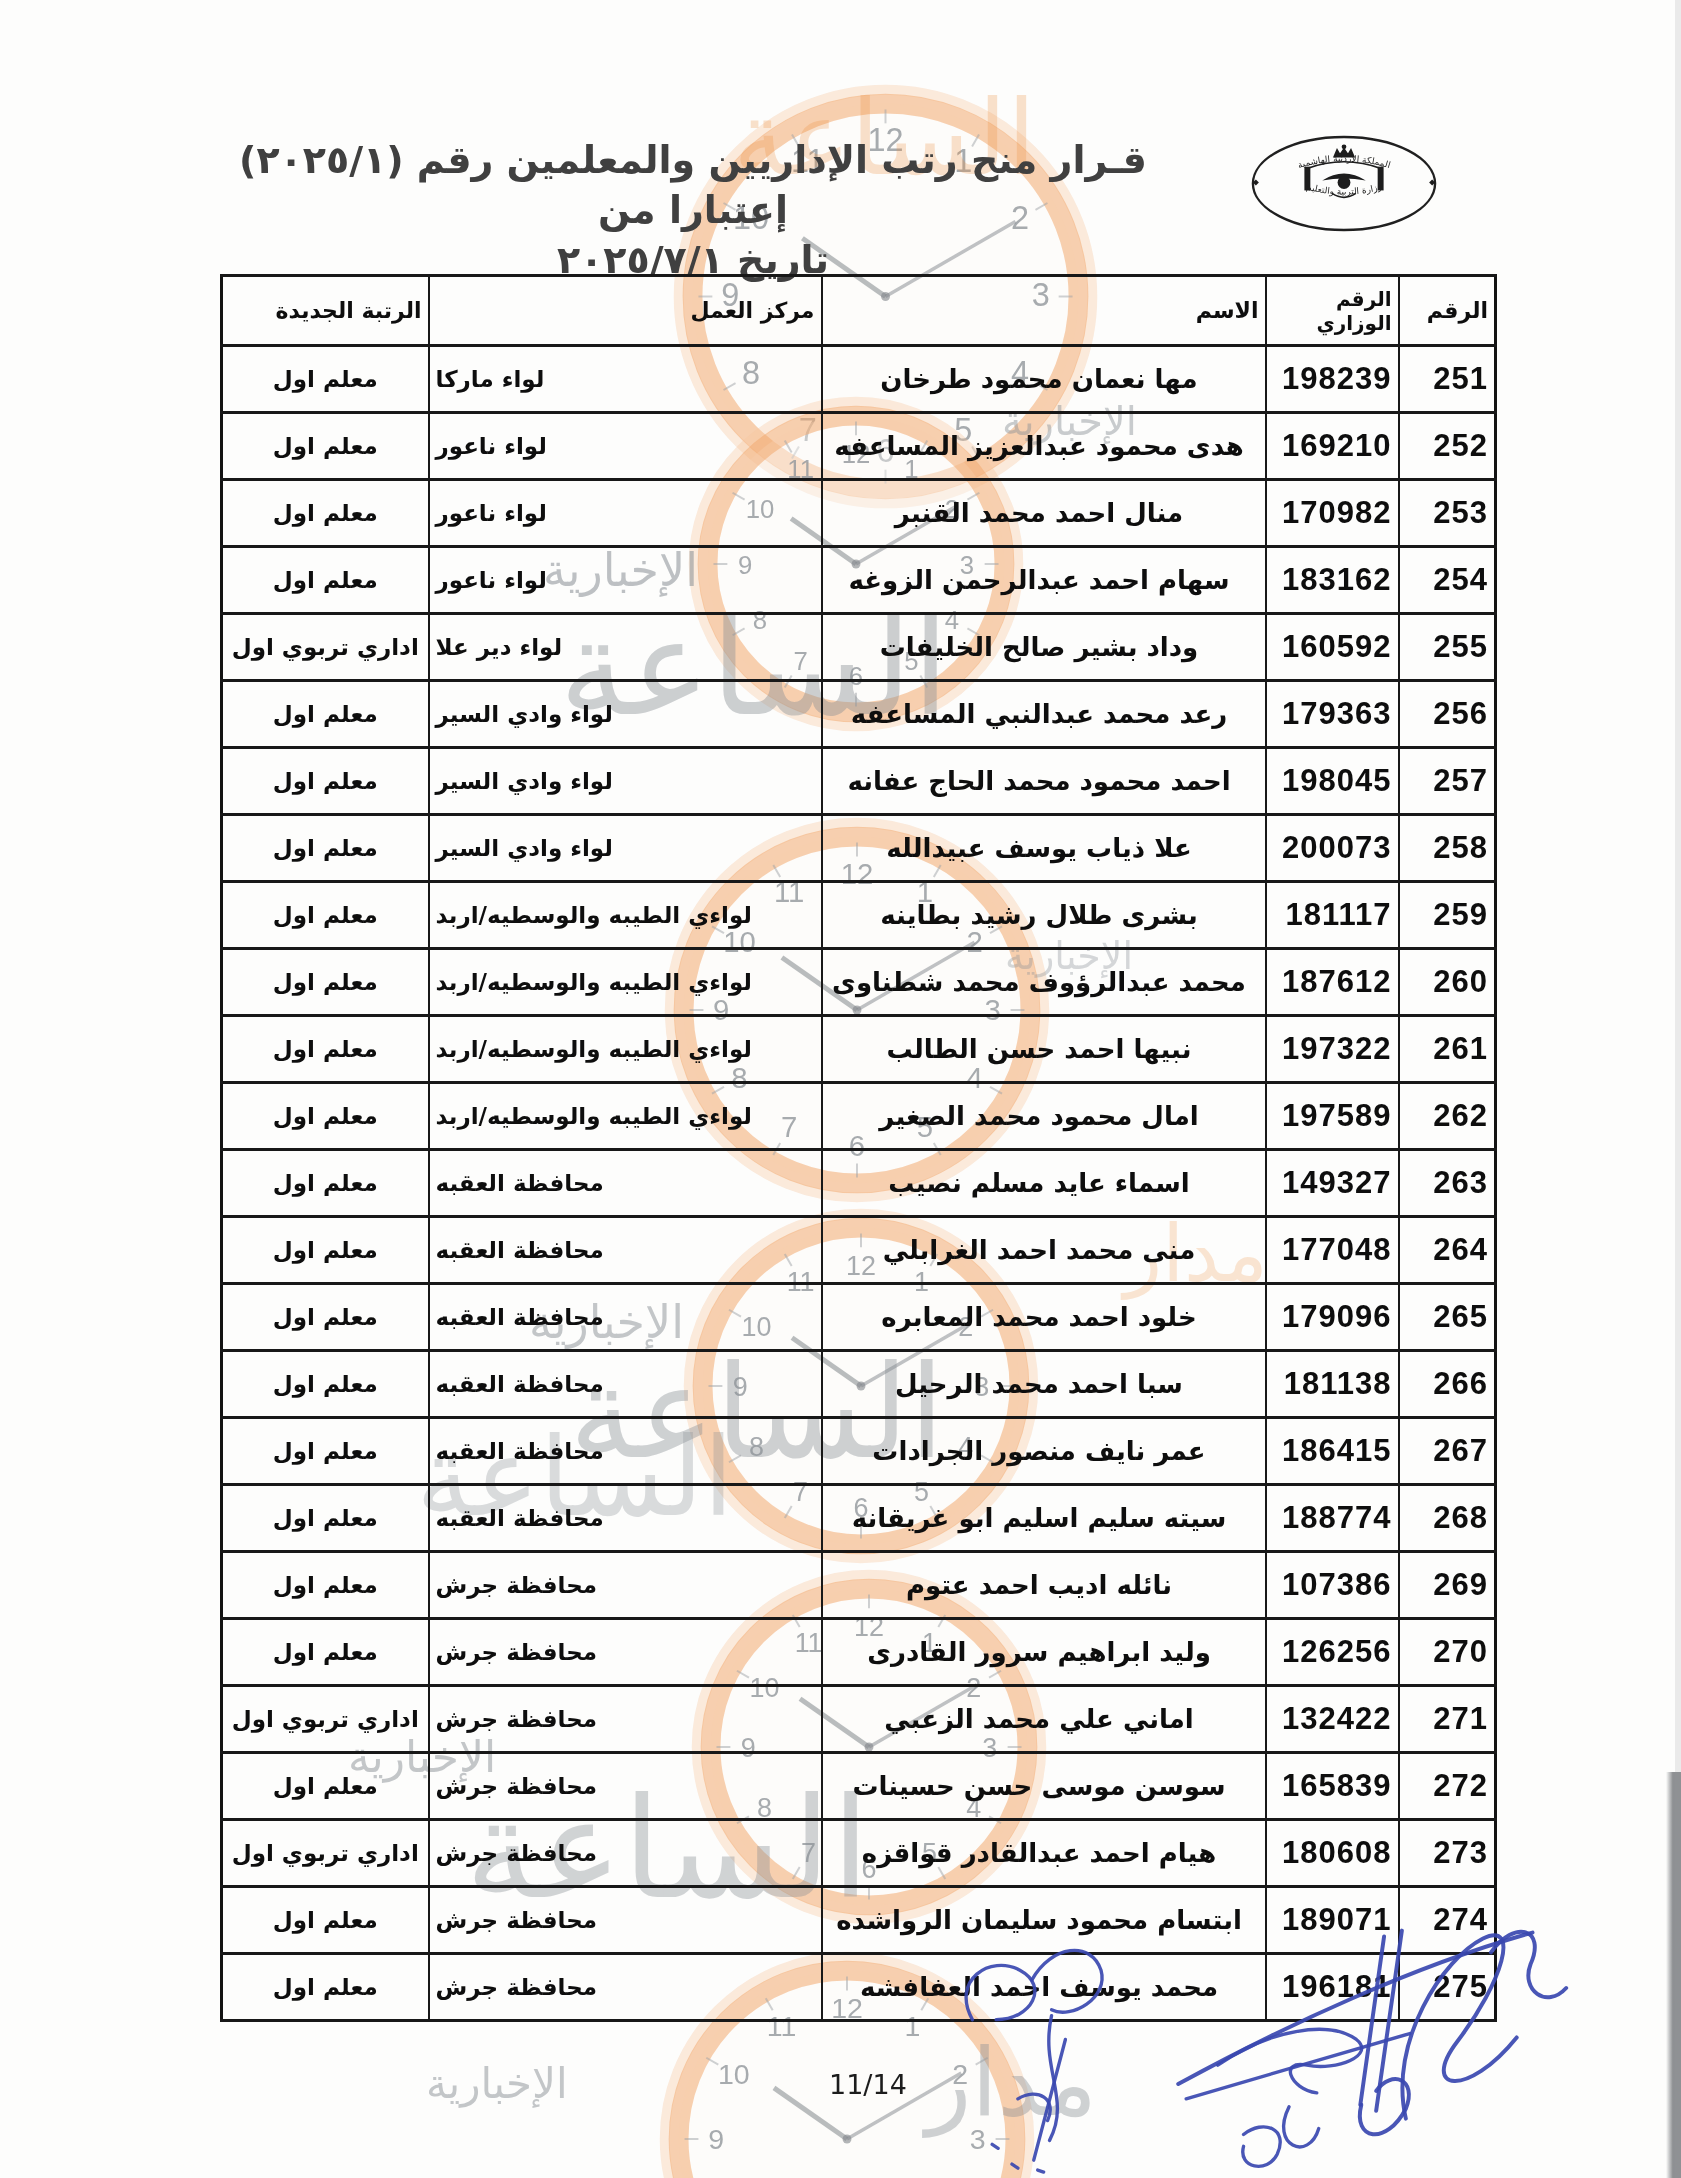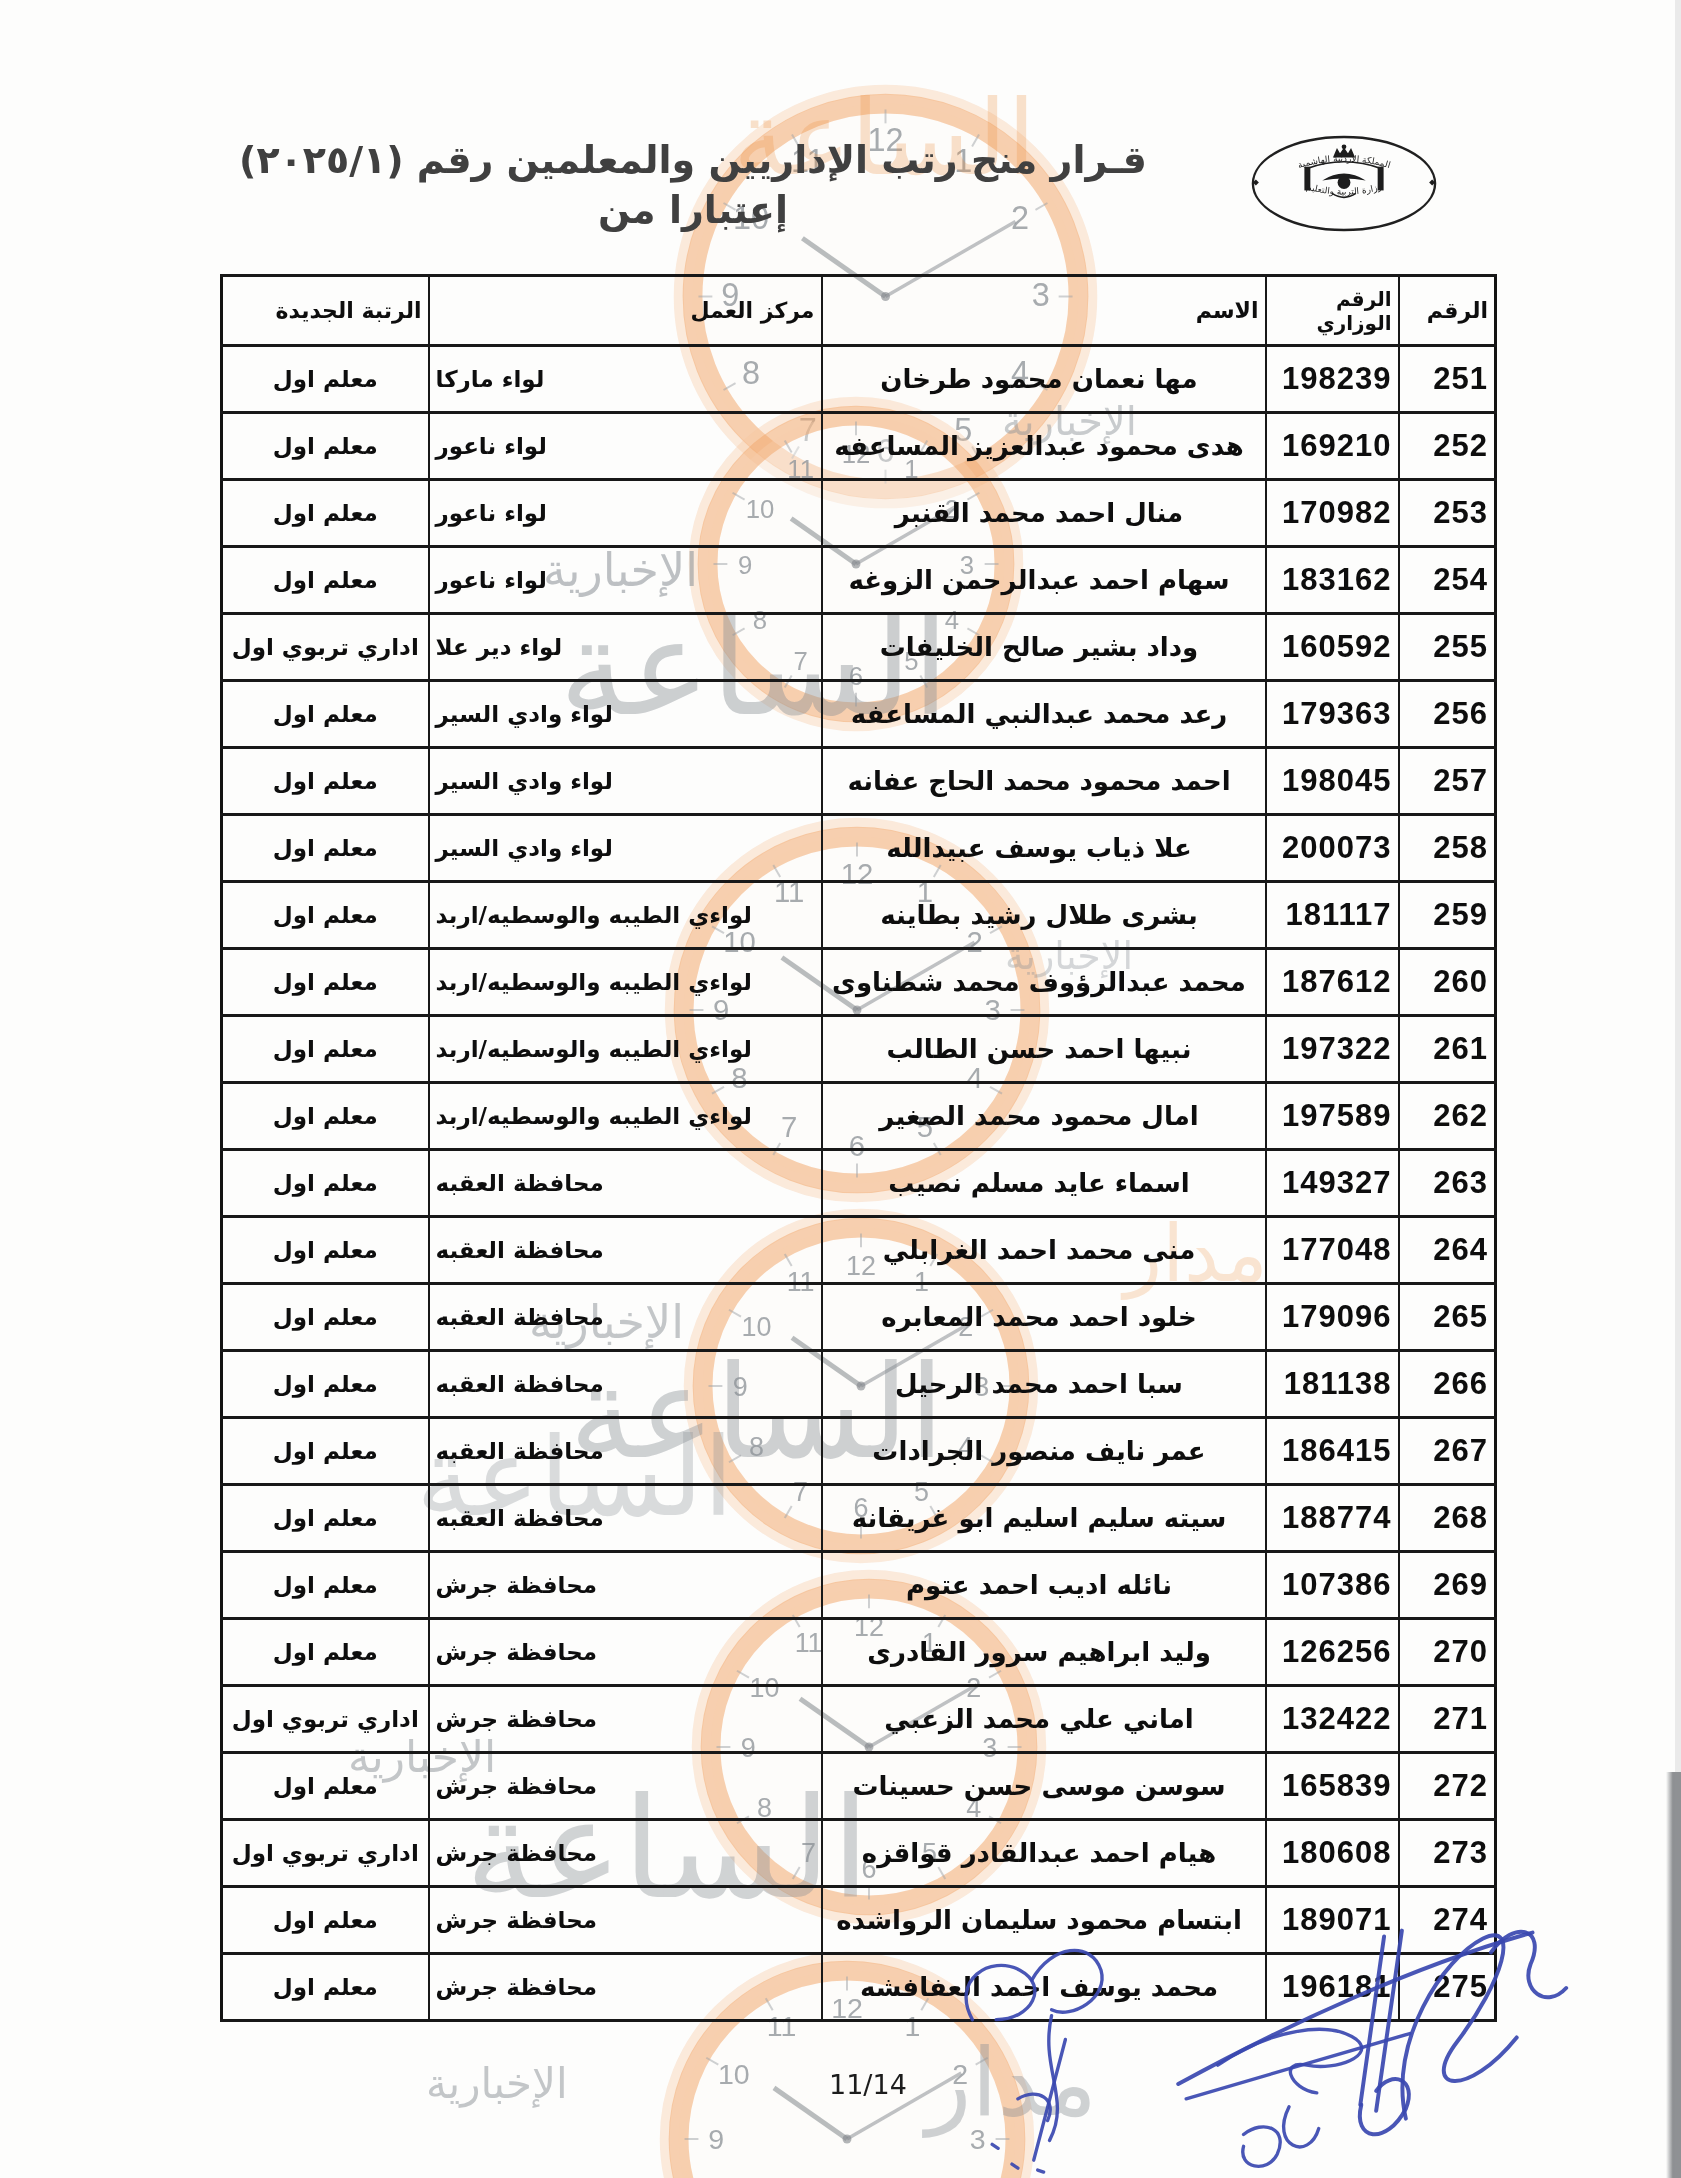--- a/index.html
+++ b/index.html
@@ -248,20 +248,21 @@
     <div class="wm-text" style="left: 465px; top: 1768px; font-size: 139px; opacity: 0.38; color: rgb(138, 144, 150);">الساعة</div>
     <div class="wm-text" style="left: 426px; top: 2059px; font-size: 42px; opacity: 0.5; color: rgb(138, 144, 150);">الإخبارية</div>
     <div class="wm-text" style="left: 926px; top: 2028px; font-size: 94px; opacity: 0.4; color: rgb(138, 144, 150);">مدار</div>
     <div class="wm-text" style="left: 1005px; top: 934px; font-size: 38px; opacity: 0.35; color: rgb(138, 144, 150);">الإخبارية</div>
     <div class="wm-text" style="left: 733px; top: 77px; font-size: 104px; opacity: 0.26; color: rgb(237, 143, 63);">الساعة</div>
     <div class="wm-text" style="left: 1124px; top: 1208px; font-size: 79px; opacity: 0.22; color: rgb(237, 143, 63);">مدار</div>
   </div>
 
 <div class="title-block">
   <div>قـرار منح رتب الإداريين والمعلمين رقم (٢٠٢٥/١) إعتبارا من</div>
+  <div>تاريخ ٢٠٢٥/٧/١</div>
 </div>
 
 <svg class="seal" viewBox="0 0 200 106">
   <defs>
     <path id="sealTopArc" d="M 20,62 A 82,40 0 0 1 180,62"></path>
     <path id="sealBotArc" d="M 36,44 A 70,34 0 0 0 164,44"></path>
   </defs>
   <ellipse cx="100" cy="53" rx="92" ry="47" fill="none" stroke="#202020" stroke-width="2.4"></ellipse>
   <text font-size="9" fill="#1d1d1d" font-family="DejaVu Sans,sans-serif">
     <textPath href="#sealTopArc" startOffset="50%" text-anchor="middle">المملكة الأردنية الهاشمية</textPath>

